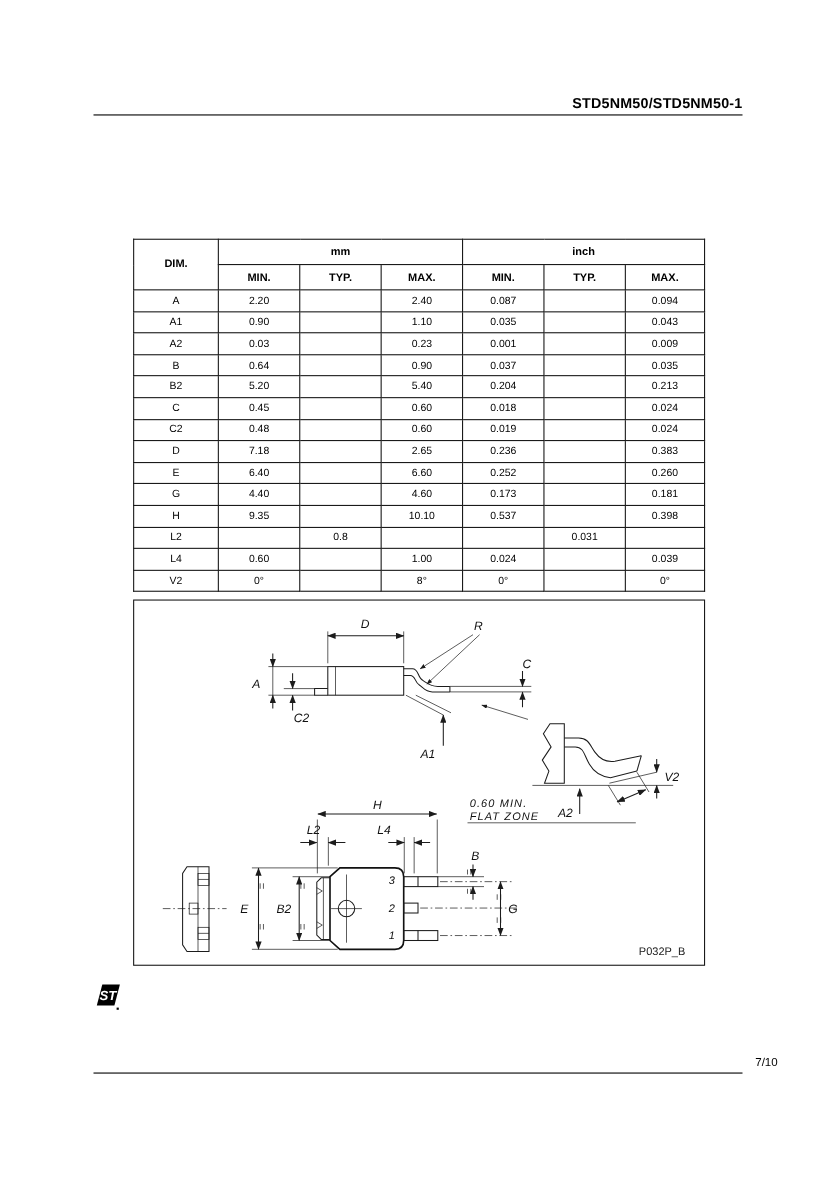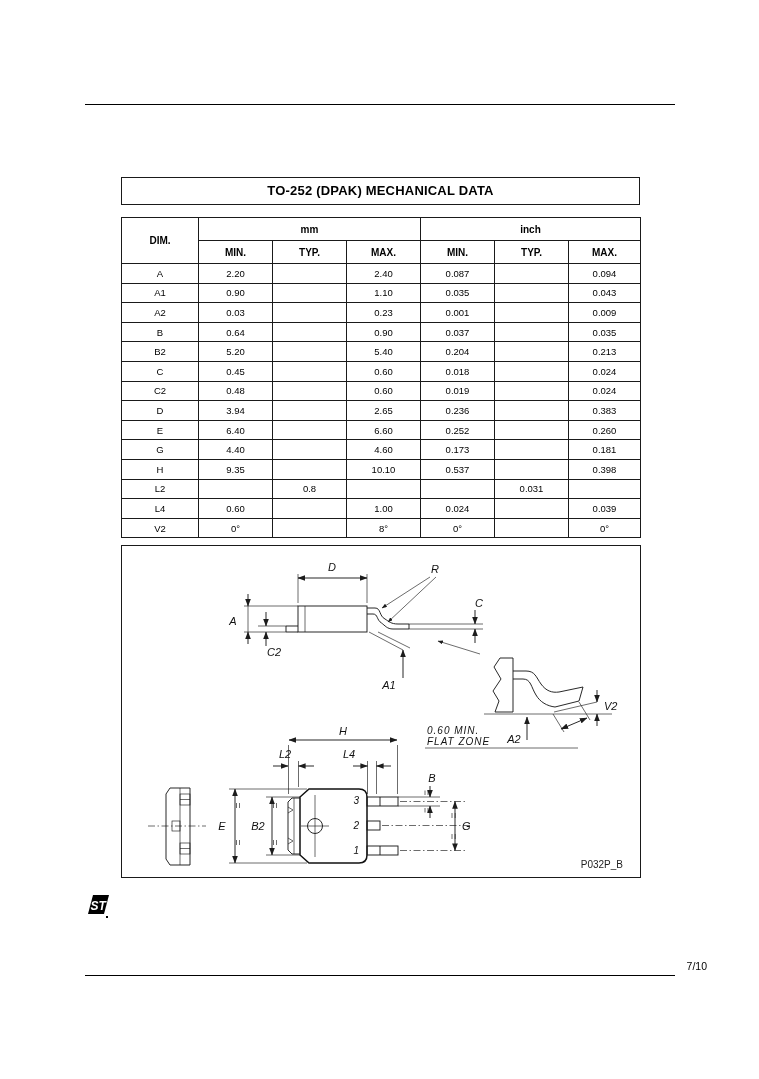--- a/index.html
+++ b/index.html
@@ -39,25 +39,23 @@
   
   .ftr-rule{position:absolute;left:85px;top:975px;width:590px;height:1.2px;background:#000;}
   .ftr-page{position:absolute;left:632px;top:960px;width:75px;text-align:right;font-size:10.5px;}
   .logo{position:absolute;left:84px;top:892px;}
 </style>
 </head>
 <body>
 
 <div class="page">
 
+  <div class="hdr-title">STD5NM50/STD5NM50-1</div>
   <div class="hdr-rule"></div>
 
-  <div class="title-box">
-    <span>TO-252 (DPAK) MECHANICAL DATA</span>
-  </div>
 
   <table class="mech-table">
     <colgroup>
       <col style="width:77px">
         <col style="width:74px">
         <col style="width:74px">
         <col style="width:74px">
       <col style="width:74px">
         <col style="width:74px">
         <col style="width:72px">
@@ -136,21 +134,21 @@
           <td>C2</td>
           <td>0.48</td>
           <td></td>
           <td>0.60</td>
           <td>0.019</td>
           <td></td>
           <td>0.024</td>
         </tr>
         <tr>
           <td>D</td>
-          <td>3.94</td>
+          <td>7.18</td>
           <td></td>
           <td>2.65</td>
           <td>0.236</td>
           <td></td>
           <td>0.383</td>
         </tr>
         <tr>
           <td>E</td>
           <td>6.40</td>
           <td></td>

